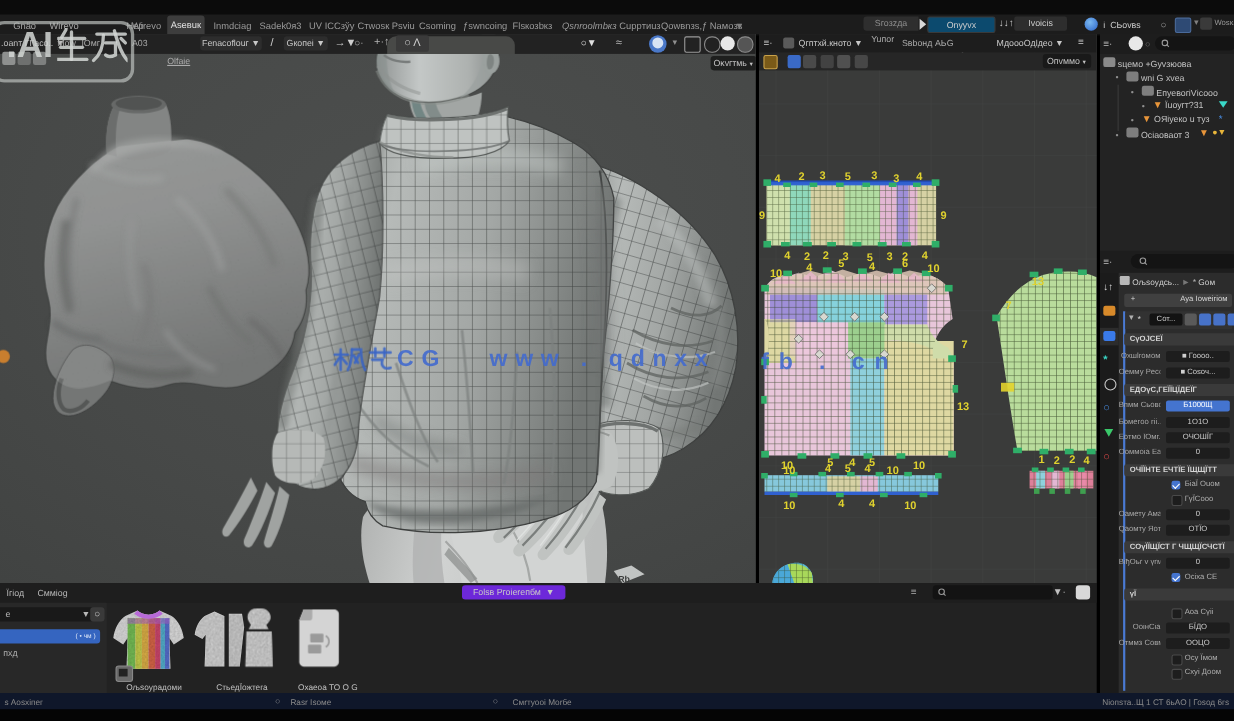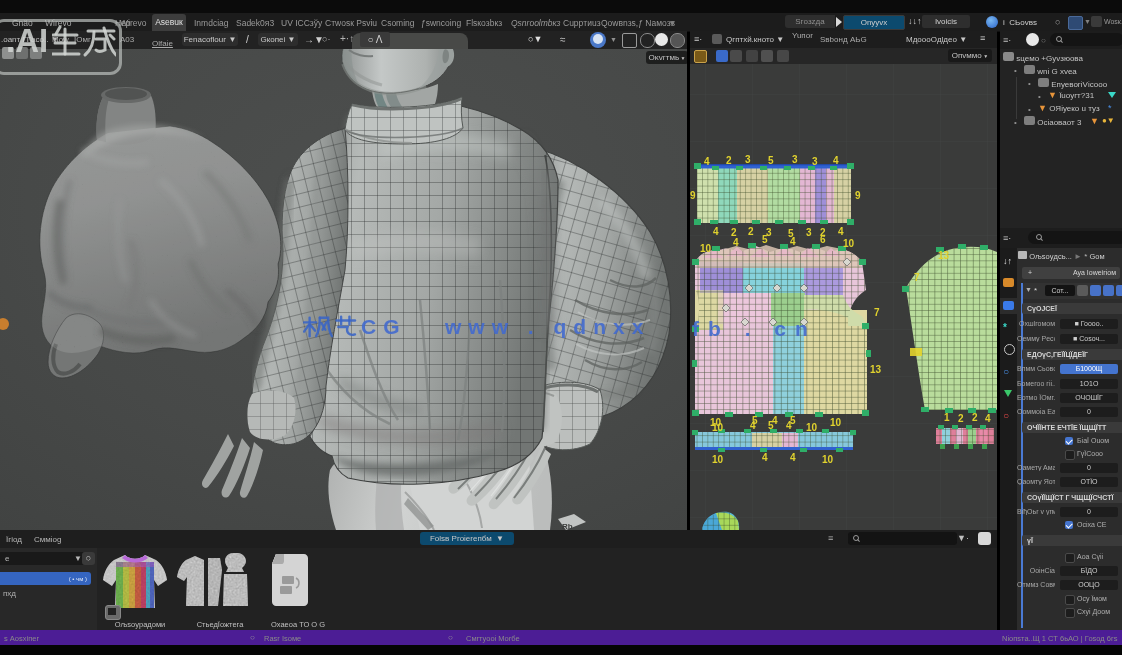--- a/index.html
+++ b/index.html
@@ -255,21 +255,21 @@
     <path d="M558,519 l16,-5 l12,8 l-20,8 Z" fill="#cfd1d0" opacity="0.9"></path>
     <text x="562" y="529" font-size="8" fill="#3a3c3b" font-weight="bold">Rb</text>
   </svg>
 
   <div class="abs" style="left:0;top:0;width:687px;height:18px;background:rgba(34,34,34,1);" id="vp3dheader">
     <span class="abs" style="left:352px;top:2px;width:116px;height:16px;background:#4f504e;border-radius:8px 8px 0 0;opacity:0.85;"></span>
     <span class="abs txt" style="left:1px;top:4px;color:#c0c0c0;font-size:8px;">.oanт ГГaсo.. ▼</span>
     <span class="abs txt" style="left:52px;top:4px;font-size:8px;">Mow</span>
     <span class="abs txt" style="left:74px;top:4px;font-size:8px;">ЇОмг</span>
     <span class="abs txt" style="left:120px;top:4px;font-size:8px;">A03</span>
-    <span class="abs txt" style="left:152px;top:8px;font-size:8px;text-decoration:underline;">Olfaіe</span>
+    <span class="abs txt" style="left:152px;top:20px;font-size:8px;text-decoration:underline;">Olfaіe</span>
     <span class="abs" style="left:182px;top:2px;width:56px;height:13px;background:#2d2d2d;border-radius:3px;color:#c8c8c8;font-size:8px;text-align:center;line-height:13px;">Fenacoflоuг ▼</span>
     <span class="abs txt" style="left:246px;top:3px;font-size:10px;color:#cfcfcf;">/</span>
     <span class="abs" style="left:258px;top:2px;width:40px;height:13px;background:#2d2d2d;border-radius:3px;color:#c8c8c8;font-size:8px;text-align:center;line-height:13px;">Gкoпеi ▼</span>
     <span class="abs txt" style="left:304px;top:3px;font-size:10px;color:#cfcfcf;">→▼</span>
     <span class="abs txt" style="left:322px;top:3px;font-size:9px;color:#b0b0b0;">○·</span>
     <span class="abs txt" style="left:340px;top:2px;font-size:10px;color:#b5b5b5;">+·↑</span>
     <span class="abs" style="left:360px;top:1px;width:30px;height:15px;background:#3a3a3a;border-radius:2px;color:#cfcfcf;font-size:10px;text-align:center;line-height:15px;">○ Λ</span>
     <span class="abs txt" style="left:528px;top:3px;font-size:9px;color:#e0e0e0;">○▼</span>
     <span class="abs txt" style="left:560px;top:3px;font-size:10px;color:#c8c8c8;">≈</span>
     <span class="abs" style="left:590px;top:1px;width:16px;height:16px;background:#4a78c8;border-radius:8px;"></span>
@@ -565,21 +565,21 @@
     <span class="abs" style="left:71px;top:2px;width:12px;height:12px;background:#505050;border-radius:2px;"></span>
     <span class="abs" style="left:87px;top:2px;width:12px;height:12px;background:#474747;border-radius:2px;"></span>
     <div class="abs" style="left:258px;top:1px;width:44px;height:13px;background:#191919;border-radius:3px;color:#c4c4c4;font-size:8px;text-align:center;line-height:13px;">Oпvммo<span style="font-size:5px;"> ▼</span></div>
   </div>
 </div>
 
 <div class="abs" style="left:0;top:530px;width:997px;height:100px;background:#222222;" id="assets">
   <div class="abs" style="left:0;top:0;width:997px;height:18px;background:#1e1e1e;">
     <span class="abs" style="left:6px;top:5px;font-size:8px;color:#b8b8b8;">Їгiод</span>
     <span class="abs" style="left:34px;top:5px;font-size:8px;color:#b8b8b8;">Cмміоg</span>
-    <div class="abs" style="left:420px;top:2px;width:94px;height:13px;background:#0c4a6e;border-radius:3px;color:#c8c8c8;font-size:8px;text-align:center;line-height:13px;">Fоlѕв Pгоіеrепбм &nbsp;▼</div>
+    <div class="abs" style="left:420px;top:2px;width:94px;height:13px;background:#6d28d9;border-radius:3px;color:#c8c8c8;font-size:8px;text-align:center;line-height:13px;">Fоlѕв Pгоіеrепбм &nbsp;▼</div>
     <span class="abs" style="left:828px;top:3px;font-size:9px;color:#b0b0b0;">≡</span>
     <div class="abs" style="left:848px;top:2px;width:104px;height:13px;background:#131313;border-radius:3px;color:#888;font-size:8px;line-height:13px;padding-left:5px;"><span class="mag"></span></div>
     <span class="abs" style="left:957px;top:3px;font-size:9px;color:#c0c0c0;">▼·</span>
     <span class="abs" style="left:978px;top:2px;width:13px;height:13px;background:#d8d8d8;border-radius:3px;"></span>
   </div>
 
   <div class="abs" style="left:0;top:18px;width:97px;height:82px;background:#282828;">
     <div class="abs" style="left:0;top:4px;width:80px;height:13px;background:#191919;border-radius:0 3px 3px 0;color:#b8b8b8;font-size:8px;line-height:13px;padding-left:5px;">е <span style="float:right;margin-right:3px;">▼</span></div>
     <div class="abs" style="left:82px;top:4px;width:13px;height:13px;background:#3a3a3a;border-radius:3px;color:#c8c8c8;font-size:9px;text-align:center;line-height:13px;">○</div>
     <div class="abs" style="left:0;top:24px;width:91px;height:13px;background:#3565c0;border-radius:0 3px 3px 0;color:#dfe8f8;font-size:7px;line-height:13px;">
@@ -746,21 +746,21 @@
       <div class="fld" style="left:43px;top:318px;width:58px;">БЇДО</div>
     <div class="lbl" style="top:333px;left:0;">Oтммз Cовм</div>
       <div class="fld" style="left:43px;top:332px;width:58px;">OОЦO</div>
     <div class="cb" style="left:48px;top:347px;background:#1d1d1d;border:1px solid #4a4a4a;"></div>
       <div class="cbl" style="left:60px;top:347px;">Oсу Їмом</div>
     <div class="cb" style="left:48px;top:360px;background:#1d1d1d;border:1px solid #4a4a4a;"></div>
       <div class="cbl" style="left:60px;top:360px;">Схуі Доом</div>
   </div>
 </div>
 
-<div class="abs" style="left:0;top:630px;width:1122px;height:15px;background:#4c1d95;" id="statusbar">
+<div class="abs" style="left:0;top:630px;width:1122px;height:15px;background:#0f172a;" id="statusbar">
   <span class="abs" style="left:4px;top:4px;font-size:7.5px;color:#8a8a8a;">ѕ Аоѕхiпег</span>
   <span class="abs" style="left:250px;top:3px;font-size:8px;color:#9a9a9a;">○</span>
   <span class="abs" style="left:264px;top:4px;font-size:7.5px;color:#8a8a8a;">Rаѕr Iѕоме</span>
   <span class="abs" style="left:448px;top:3px;font-size:8px;color:#9a9a9a;">○</span>
   <span class="abs" style="left:466px;top:4px;font-size:7.5px;color:#8a8a8a;">Cмrтуооі Mоrбе</span>
   <span class="abs" style="left:1002px;top:4px;font-size:7.5px;color:#8a8a8a;">Nіопѕта..Щ 1 СТ 6ьАО | Гоѕод 6гѕ тв..</span>
 </div>
 <div class="abs" style="left:0;top:645px;width:1122px;height:10px;background:#050505;"></div>
 
 </body></html>

